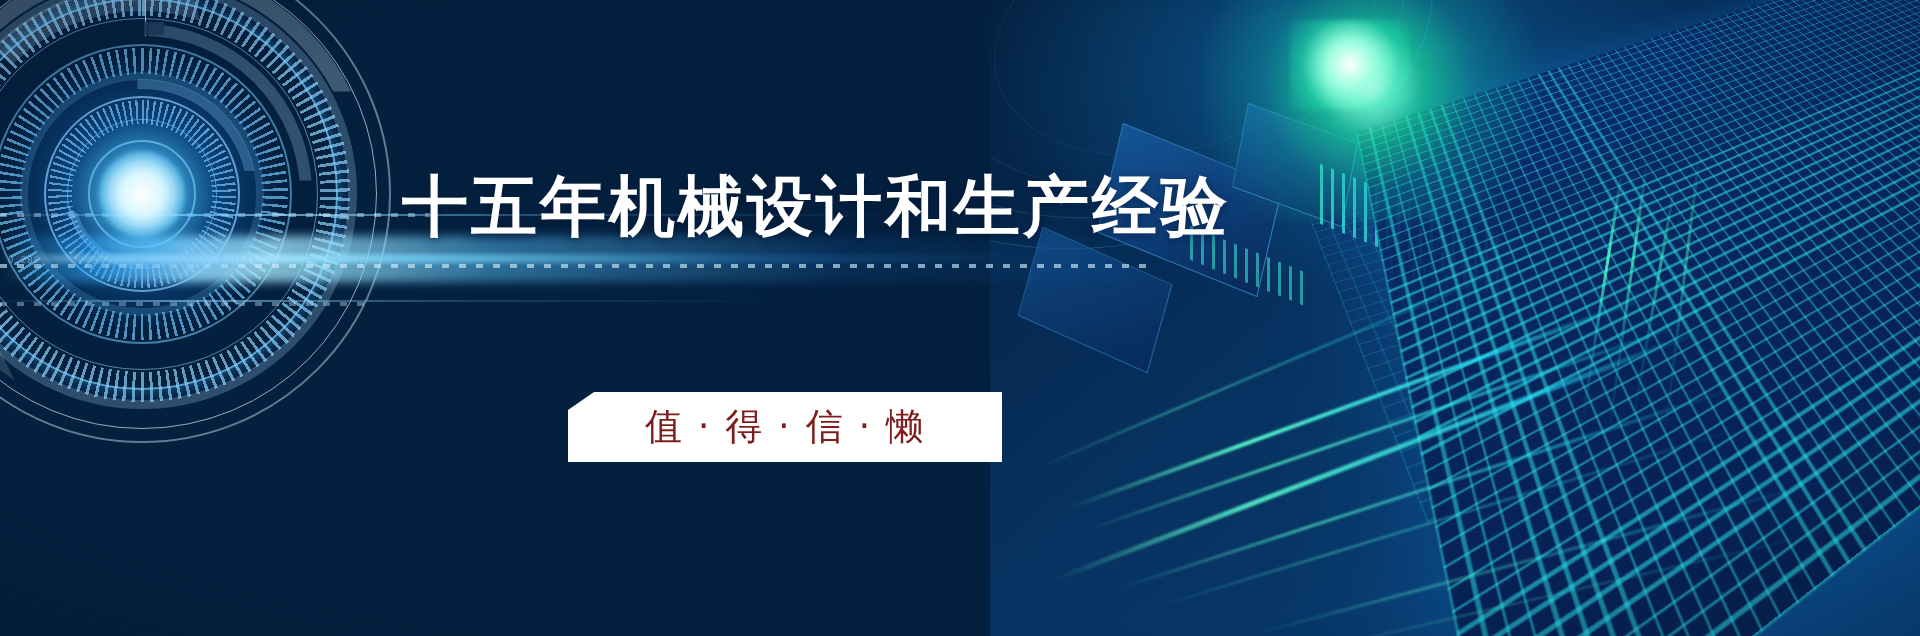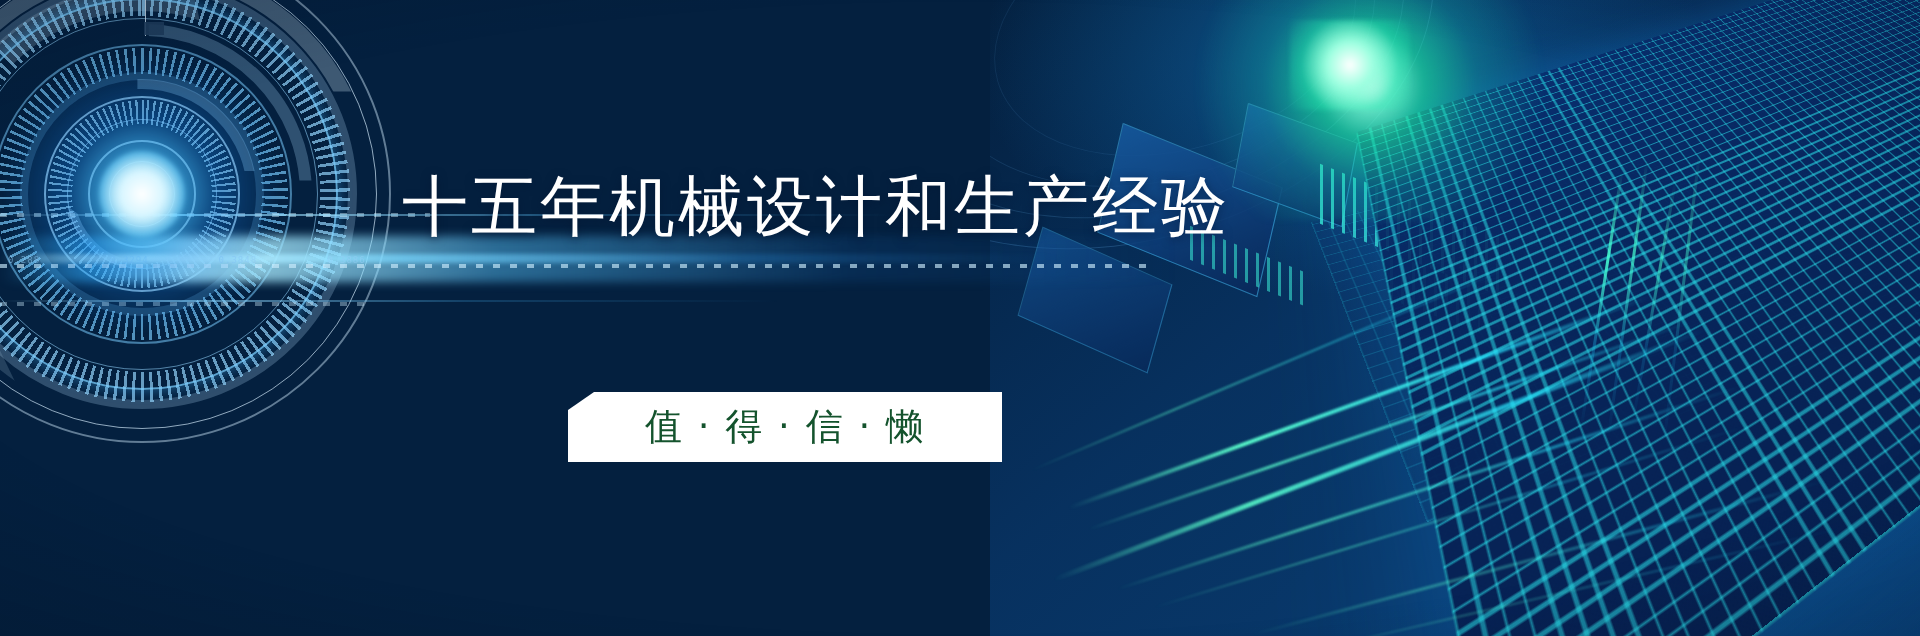--- a/index.html
+++ b/index.html
@@ -255,33 +255,33 @@
     position:absolute;border:1px solid rgba(110,185,245,.22);border-radius:50%;
   }
   .sw1{left:-170px;top:-180px;width:620px;height:420px;transform:rotate(-16deg);}
   .sw2{left:-120px;top:-150px;width:540px;height:360px;transform:rotate(-16deg);opacity:.8;}
   .sw3{left:-60px;top:-120px;width:450px;height:300px;transform:rotate(-16deg);opacity:.6;}
   .sw4{left:0px;top:-90px;width:370px;height:240px;transform:rotate(-16deg);opacity:.45;}
 
   
   .headline{
     position:absolute;left:402px;top:174px;
-    font-size:66px;line-height:1;font-weight:normal;color:#ffffff;
+    font-size:66px;line-height:1;font-weight:bold;color:#ffffff;
     letter-spacing:3px;white-space:nowrap;
     text-shadow:0 2px 10px rgba(0,20,50,.55);
   }
   .tagbox{
     position:absolute;left:568px;top:392px;width:434px;height:70px;
     background:#ffffff;
     clip-path:polygon(26px 0, 100% 0, 100% 100%, 0 100%, 0 18px);
     display:flex;align-items:center;justify-content:center;
     box-shadow:0 3px 16px rgba(0,10,30,.35);
   }
   .tagtext{
-    color:#14532d;font-size:37px;letter-spacing:2px;white-space:nowrap;
+    color:#7f1d1d;font-size:37px;letter-spacing:2px;white-space:nowrap;
     font-family:"DejaVu Sans","Liberation Sans",sans-serif;
   }
 </style>
 </head>
 <body>
 
 <div id="banner">
 
   <div class="bg-base"></div>
   <div class="bg-tint"></div>

